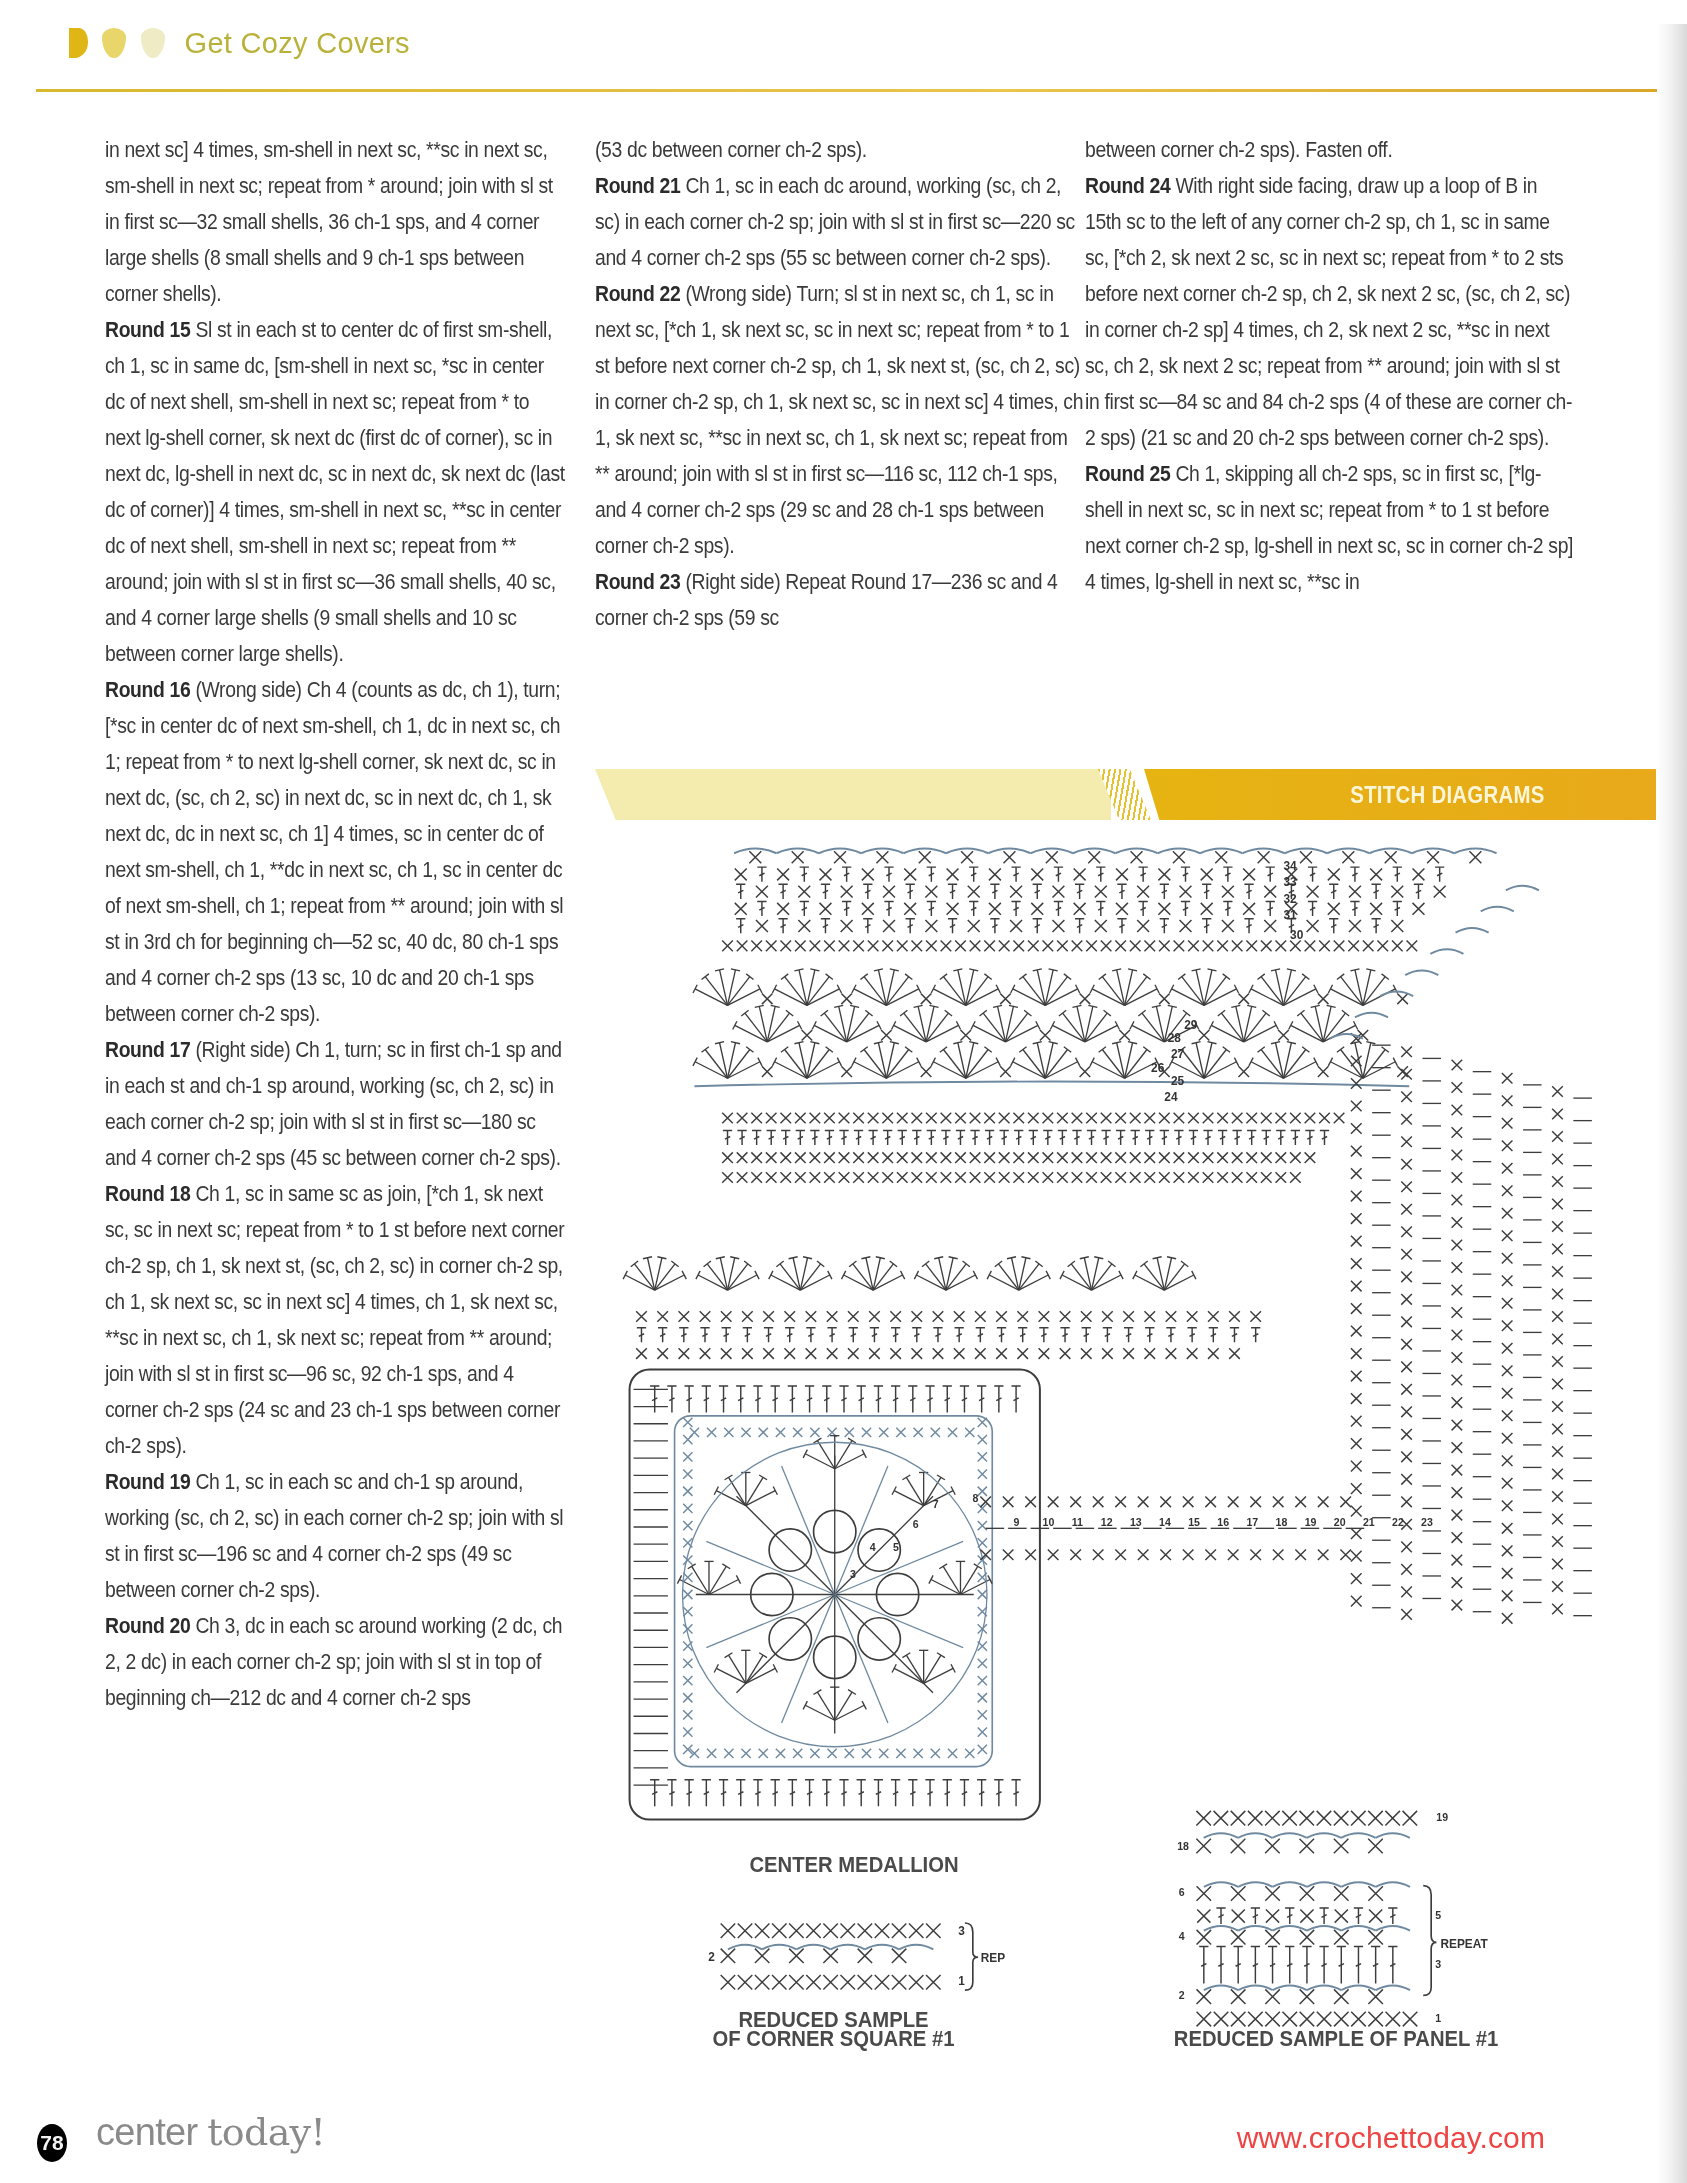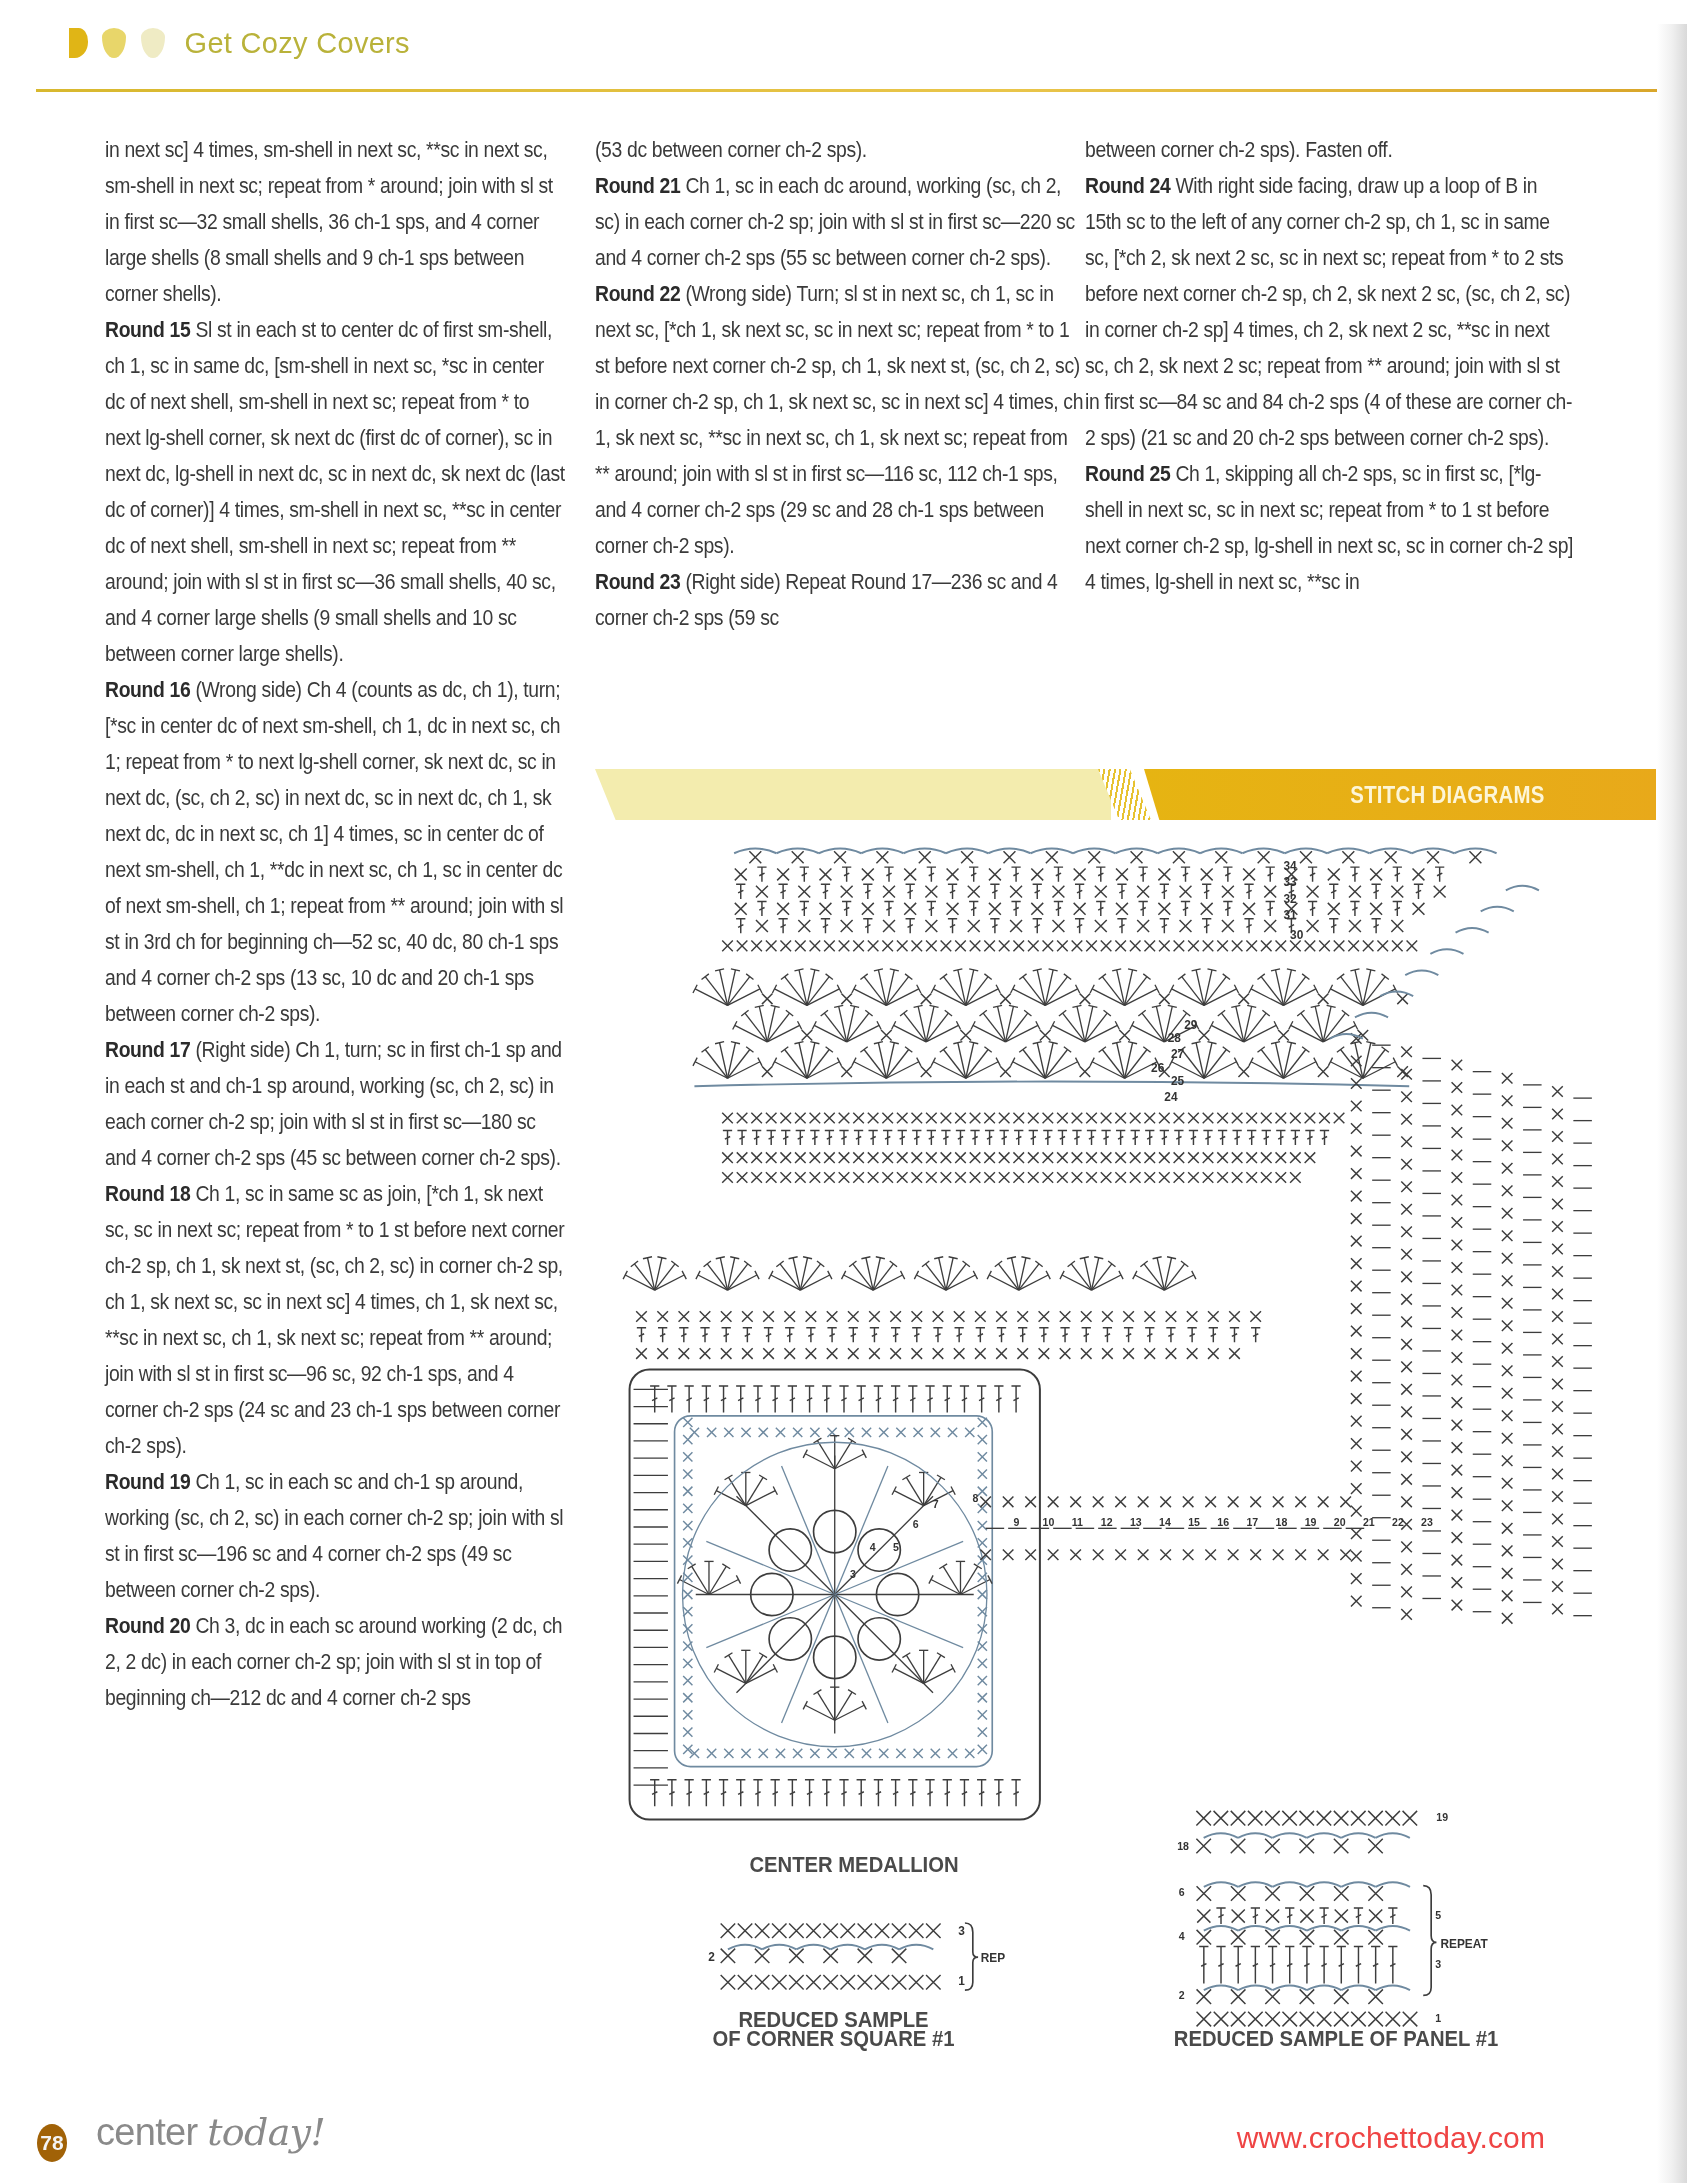--- a/index.html
+++ b/index.html
@@ -18,23 +18,23 @@
   .col1{left:105px;width:537px;}
   .col2{left:595px;width:569px;}
   .col3{left:1085px;width:569px;}
   .banner{position:absolute;left:595px;top:769px;width:1061px;height:43px;}
   .banner .lite{position:absolute;left:0;top:0;width:516px;height:51px;background:#f3ecae;clip-path:polygon(0 0,100% 0,100% 100%,4% 100%);}
   .banner .stripes{position:absolute;left:503px;top:0;width:53px;height:51px;background:repeating-linear-gradient(100deg,#e7c230 0 2px,#fff 2px 5.3px);clip-path:polygon(0 0,60% 0,100% 100%,40% 100%);}
   .banner .dark{position:absolute;left:549px;top:0;width:512px;height:51px;background:linear-gradient(90deg,#e6b412,#e8a91a);clip-path:polygon(0 0,100% 0,100% 100%,3% 100%);}
   .banner-title{position:absolute;right:112px;top:12px;color:#fdf6d8;font-size:24px;font-weight:bold;transform:scaleX(0.85);transform-origin:right top;letter-spacing:0.3px;}
   svg text{font-family:"Liberation Sans",sans-serif;}
   .cap{position:absolute;font-weight:bold;color:#4a4a4a;font-size:22.5px;text-align:center;transform:scaleX(0.9);line-height:22.5px;}
-  .footer-num{position:absolute;left:37px;top:2124px;width:30px;height:38px;border-radius:50%;background:#a16207;color:#f4f4f4;font-size:21px;font-weight:bold;display:flex;align-items:center;justify-content:center;}
+  .footer-num{position:absolute;left:37px;top:2124px;width:30px;height:38px;border-radius:50%;background:#000000;color:#f4f4f4;font-size:21px;font-weight:bold;display:flex;align-items:center;justify-content:center;}
   .footer-brand{position:absolute;left:96px;top:2110px;font-size:38px;color:#8a8a8a;letter-spacing:-0.7px;}
-  .footer-brand .script{font-family:"DejaVu Serif",serif;font-style:italic;}
+  .footer-brand .script{font-family:"DejaVu Serif",serif;}
   .footer-url{position:absolute;right:142px;top:2121px;font-size:30px;color:#ef4444;letter-spacing:0.1px;}
 </style>
 </head>
 <body>
 
 <div class="header">
   <div class="dot d1"></div>
   <div class="dot d2"></div>
   <div class="dot d3"></div>
   <span class="header-title">Get Cozy Covers</span>

